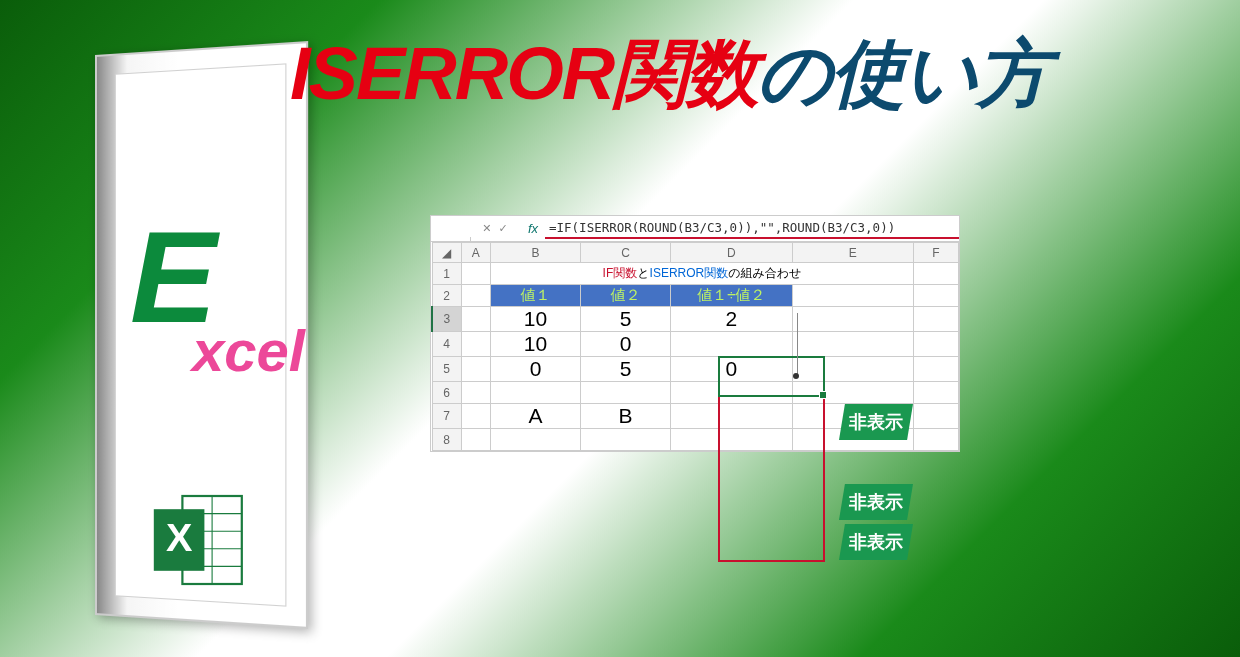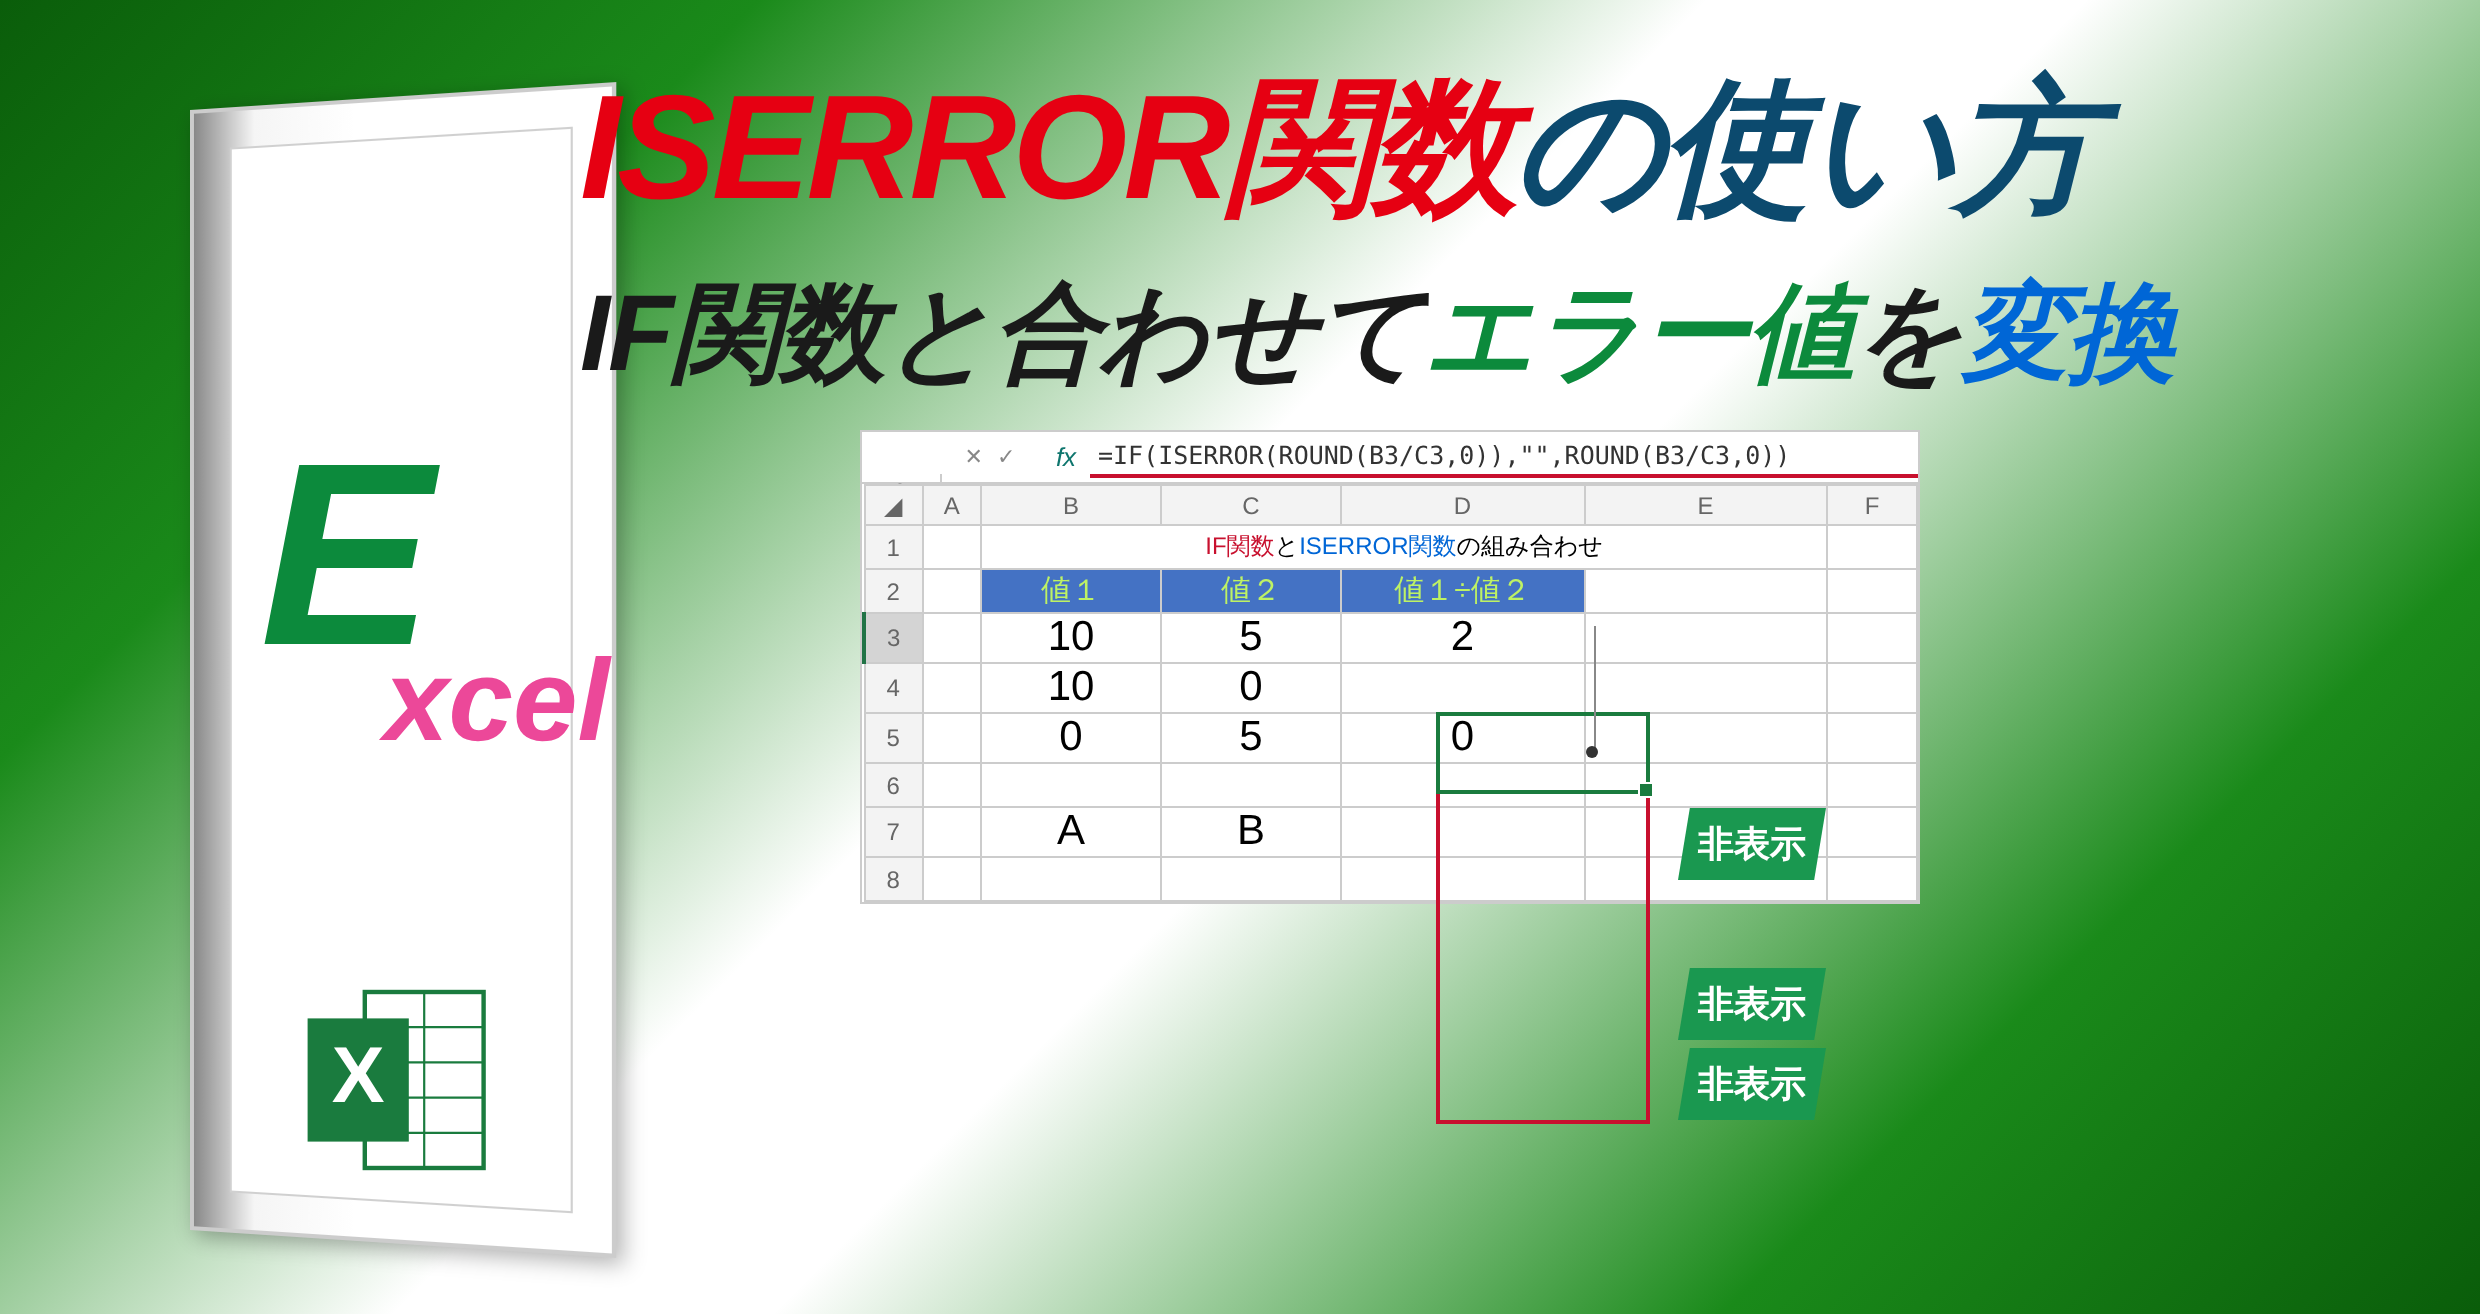--- a/index.html
+++ b/index.html
@@ -191,23 +191,20 @@
   <line x1="34" y1="58" x2="88" y2="58" stroke="#1a7b3e"></line>
     <line x1="34" y1="74" x2="88" y2="74" stroke="#1a7b3e"></line>
   <line x1="61" y1="10" x2="61" y2="90" stroke="#1a7b3e"></line>
   <rect x="8" y="22" width="46" height="56" fill="#1a7b3e"></rect>
   <text x="31" y="60" font-size="36" font-weight="bold" fill="#fff" text-anchor="middle" font-family="Arial">X</text>
 </svg>
 
 <div class="content">
   <div class="title1">
     <span class="red">ISERROR関数</span><span class="black">の使い方</span>
-  </div>
-  <div class="title2">
-    <span class="black">IF関数と合わせて</span><span class="green">エラー値</span><span class="black">を</span><span class="blue">変換</span>
   </div>
 </div>
 
 <div class="mini-sheet">
   <div class="formula-bar">
     <div class="name-box">D3</div>
     <div class="fx-icons">✕ ✓</div>
     <div class="fx-label">fx</div>
     <div class="formula-text">=IF(ISERROR(ROUND(B3/C3,0)),"",ROUND(B3/C3,0))</div>
   </div>

